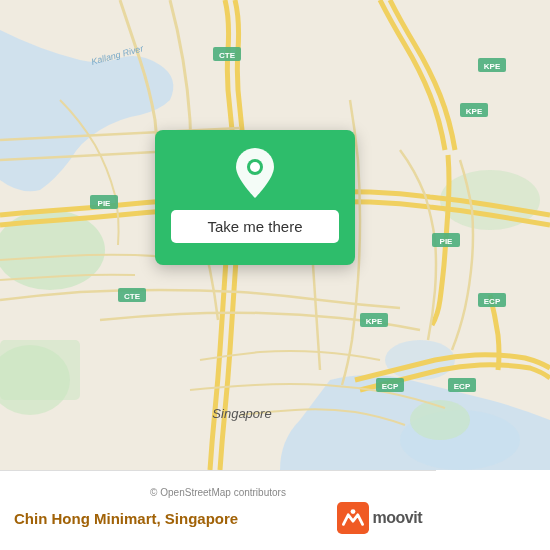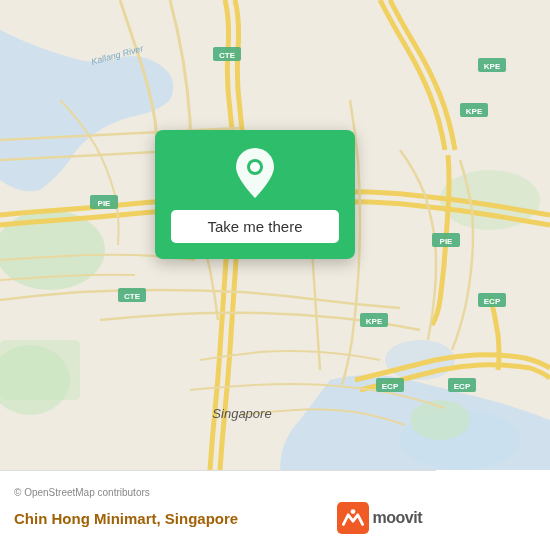--- a/index.html
+++ b/index.html
@@ -30,21 +30,21 @@
     #popup-card {
       position: absolute;
       top: 130px;
       left: 155px;
       width: 200px;
       background: #2ebd6b;
       border-radius: 8px;
       display: flex;
       flex-direction: column;
       align-items: center;
-      padding: 16px 16px 16px 16px;
+      padding: 16px 16px 22px 16px;
       box-shadow: 0 4px 16px rgba(0,0,0,0.25);
     }
 
     #location-icon-wrapper {
       width: 54px;
       height: 54px;
       display: flex;
       align-items: center;
       justify-content: center;
       margin-bottom: 10px;
@@ -66,20 +66,21 @@
     
     #bottom-bar {
       width: 436px;
       height: 80px;
       background: white;
       border-top: 1px solid #ddd;
       display: flex;
       flex-direction: column;
       justify-content: center;
       padding: 6px 14px 6px 14px;
+      text-align: center;
     }
 
     #attribution {
       font-size: 10px;
       color: #888;
       margin-bottom: 4px;
     }
 
     #place-info {
       display: flex;

